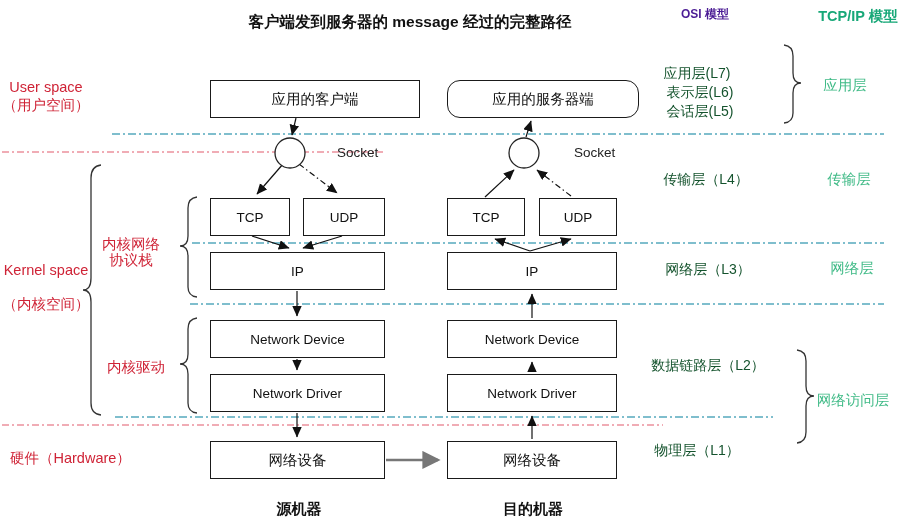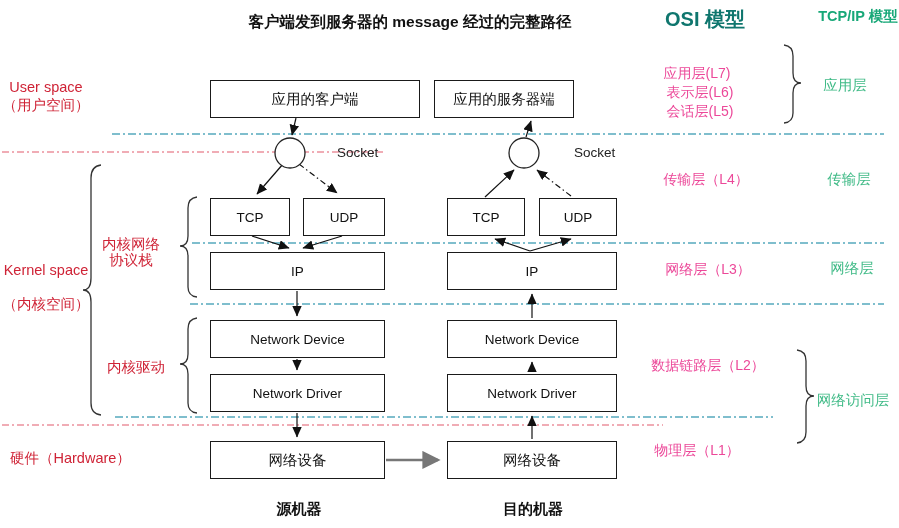--- a/index.html
+++ b/index.html
@@ -9,23 +9,23 @@
   }
   .gfx{position:absolute;left:0;top:0;width:899px;height:528px;}
   .txt{position:absolute;white-space:nowrap;line-height:1.15;}
   .c{transform:translateX(-50%);}
   .box{
     position:absolute;box-sizing:border-box;border:1.6px solid #1a1a1a;background:#fff;
     display:flex;align-items:center;justify-content:center;font-size:13.5px;color:#111;
   }
   .cnbox{font-size:14.5px;}
   .title{font-size:15.5px;font-weight:bold;color:#111;}
-  .model-osi{font-size:20px;font-weight:bold;color:#0f766e;}
+  .model-osi{font-size:12px;font-weight:bold;color:#4c1d95;}
   .model-tcp{font-size:14.5px;font-weight:bold;color:#18a878;}
-  .osi{font-size:14px;color:#ec4899;}
+  .osi{font-size:14px;color:#14532d;}
   .grn{font-size:14.5px;color:#3fba86;}
   .red{font-size:14.5px;color:#cf2336;}
   .machine{font-size:15px;font-weight:bold;color:#111;}
   .socklab{font-size:13.5px;color:#222;}
   .watermark{font-size:16px;color:#ababab;letter-spacing:1px;}
 </style>
 </head>
 <body>
 
 <div class="canvas">
@@ -103,21 +103,21 @@
   <div class="box cnbox" style="left:210px;top:80px;width:210px;height:38px;">应用的客户端</div>
   <div class="txt socklab" style="left:337px;top:145px;">Socket</div>
   <div class="box" style="left:210px;top:198px;width:80px;height:38px;">TCP</div>
   <div class="box" style="left:303px;top:198px;width:82px;height:38px;">UDP</div>
   <div class="box" style="left:210px;top:252px;width:175px;height:38px;">IP</div>
   <div class="box" style="left:210px;top:320px;width:175px;height:38px;">Network Device</div>
   <div class="box" style="left:210px;top:374px;width:175px;height:38px;">Network Driver</div>
   <div class="box cnbox" style="left:210px;top:441px;width:175px;height:38px;">网络设备</div>
   <div class="txt machine c" style="left:299px;top:500px;">源机器</div>
 
-  <div class="box cnbox" style="left:434px;top:80px;width:140px;height:38px;">应用的服务器端</div>
+  <div class="box cnbox" style="left:447px;top:80px;width:192px;height:38px;border-radius:13px;">应用的服务器端</div>
   <div class="txt socklab" style="left:574px;top:145px;">Socket</div>
   <div class="box" style="left:447px;top:198px;width:78px;height:38px;">TCP</div>
   <div class="box" style="left:539px;top:198px;width:78px;height:38px;">UDP</div>
   <div class="box" style="left:447px;top:252px;width:170px;height:38px;">IP</div>
   <div class="box" style="left:447px;top:320px;width:170px;height:38px;">Network Device</div>
   <div class="box" style="left:447px;top:374px;width:170px;height:38px;">Network Driver</div>
   <div class="box cnbox" style="left:447px;top:441px;width:170px;height:38px;">网络设备</div>
   <div class="txt machine c" style="left:533px;top:500px;">目的机器</div>
 
   <div class="txt osi c" style="left:697px;top:65px;">应用层(L7)</div>

